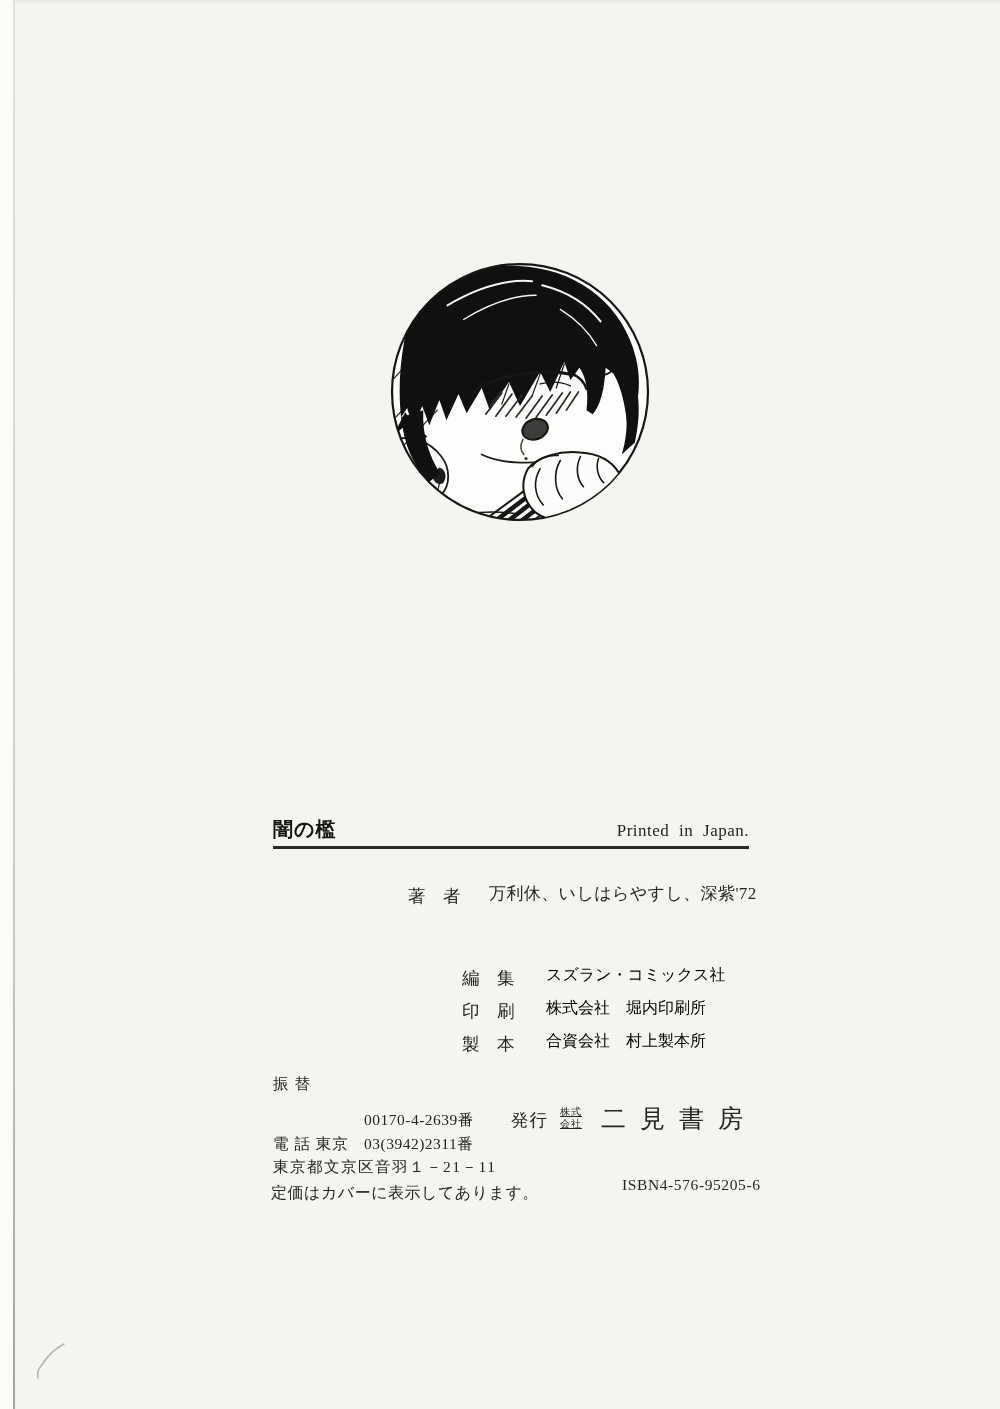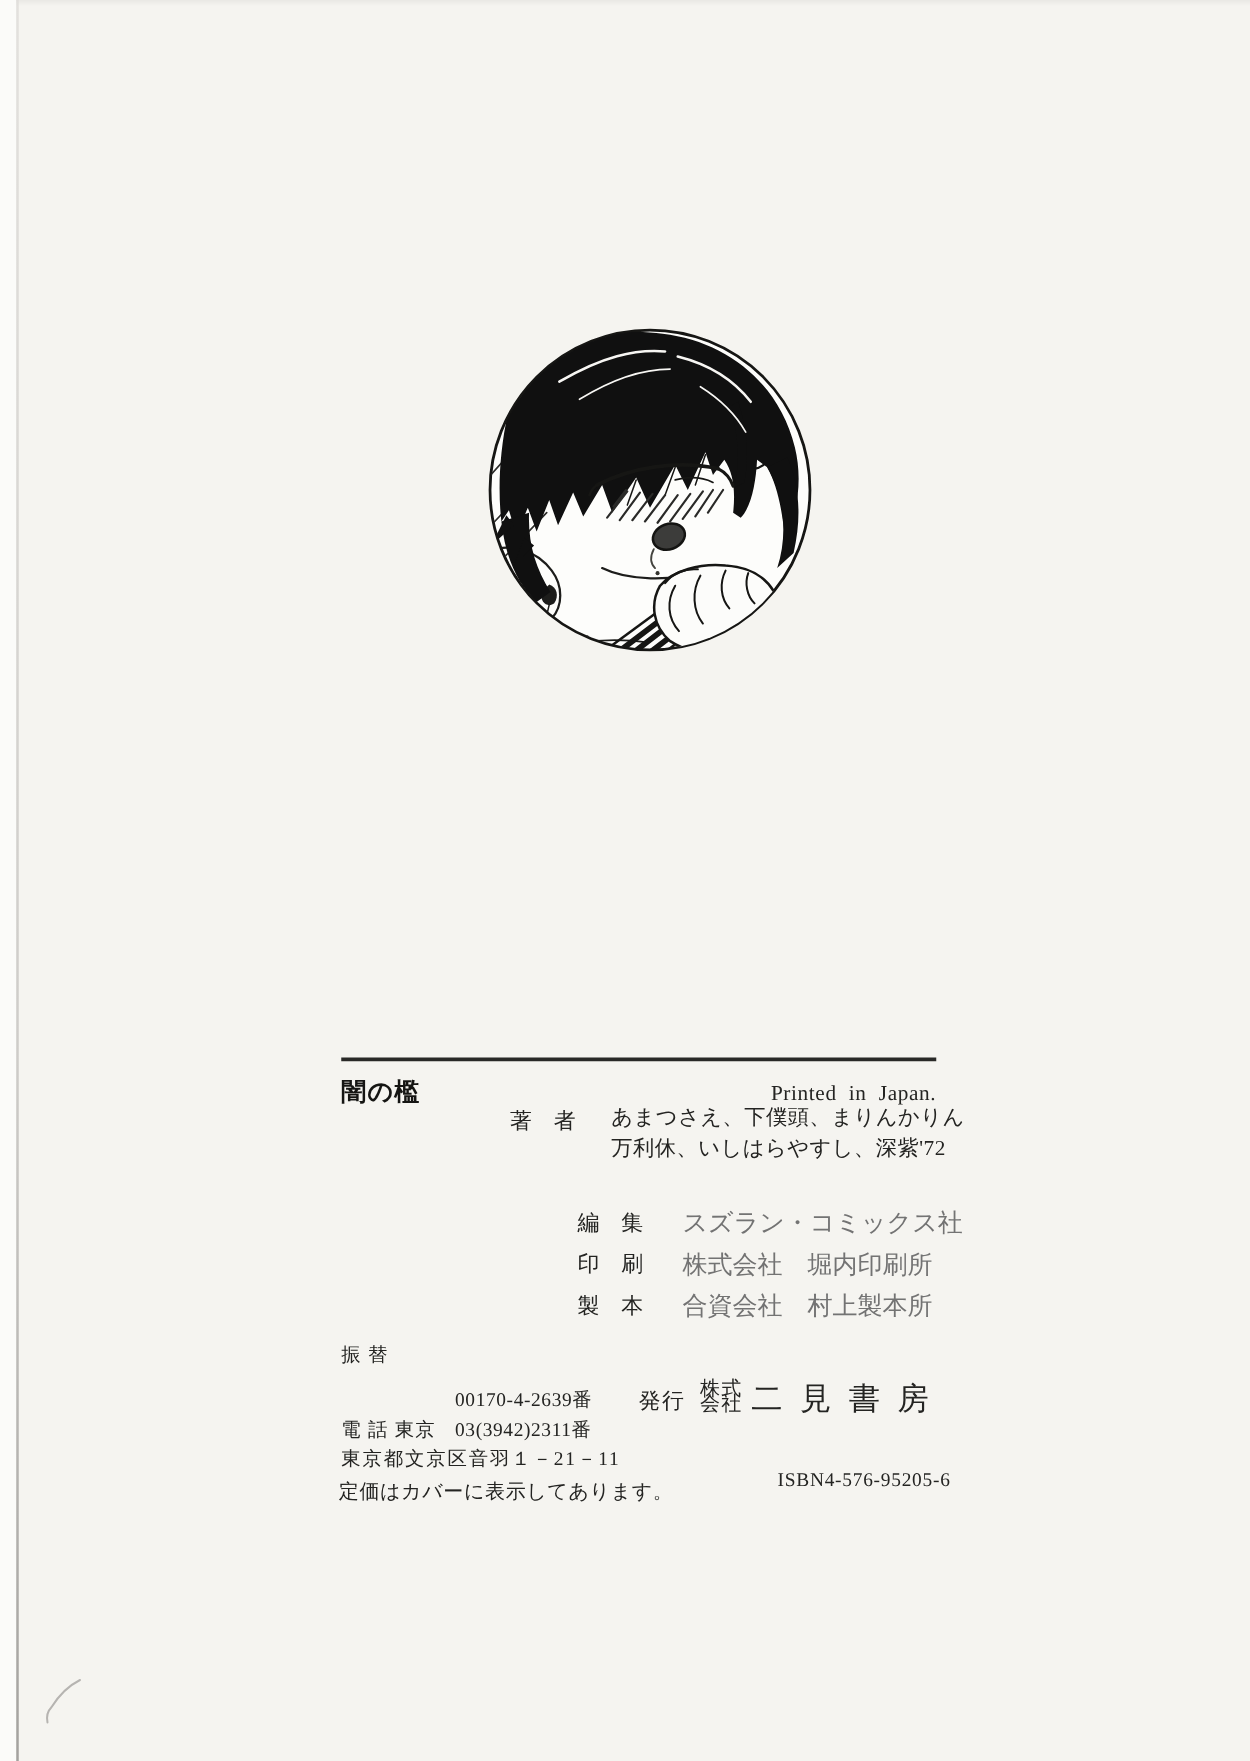--- a/index.html
+++ b/index.html
@@ -25,46 +25,46 @@
     position:absolute;left:13px;top:0;bottom:0;width:2px;
     background:linear-gradient(to bottom,#dedcd9 0%,#cfcdca 35%,#c4c2bf 60%,#8f8d8a 100%);
     opacity:.8;
   }
   .pencil-mark{position:absolute;left:34px;top:1340px;}
 
   .illustration{position:absolute;left:389px;top:261px;width:262px;height:262px;}
 
   .title-row{
     position:absolute;left:273px;top:816px;width:476px;
-    display:flex;justify-content:space-between;align-items:baseline;margin-top:44px;
+    display:flex;justify-content:space-between;align-items:baseline;
   }
   .book-title{
     font-family:"Liberation Sans","DejaVu Sans",sans-serif;
     font-weight:700;font-size:20px;letter-spacing:1px;color:#151513;
   }
   .printed-in{font-size:17px;letter-spacing:.5px;word-spacing:5px;color:#242422;}
   .title-rule{
     position:absolute;left:273px;top:846px;width:476px;height:3px;
     background:#292927;
   }
 
   .abs{position:absolute;white-space:nowrap;}
   .credit-label{font-size:17.5px;color:#242422;}
-  .credit-value{font-size:20px;color:#737373;}
+  .credit-value{font-size:16px;color:#000000;}
   .author-lines{position:absolute;left:489px;top:882px;font-size:17px;line-height:24.8px;letter-spacing:.4px;color:#242422;white-space:nowrap;}
 
   .contact-label{font-size:15.5px;letter-spacing:1px;color:#242422;}
   .contact-value{font-size:15.5px;letter-spacing:.5px;color:#242422;}
   .address-line{font-size:15.5px;letter-spacing:1.5px;color:#242422;}
   .price-note{font-size:16px;letter-spacing:.5px;color:#242422;}
 
   .publisher-label{font-size:17.5px;letter-spacing:1px;color:#242422;}
   .corp{
-    display:inline-block;font-size:16px;line-height:12px;
-    letter-spacing:1px;text-align:center;color:#242422;
+    display:inline-block;font-size:10px;line-height:12px;
+    letter-spacing:1px;text-align:center;color:#242422;text-decoration:underline;
   }
   .publisher-name{font-size:25px;letter-spacing:14px;color:#242422;}
   .isbn{font-size:15.5px;letter-spacing:.6px;color:#242422;}
 </style>
 </head>
 <body>
 
 <div class="page">
 
   <div class="edge-strip"></div>
@@ -180,21 +180,20 @@
   </div>
 
   <div class="title-row">
     <span class="book-title">闇の檻</span>
     <span class="printed-in">Printed in Japan.</span>
   </div>
   <div class="title-rule"></div>
 
   <div class="abs credit-label" style="left:408px;top:884px;">著　者</div>
   <div class="author-lines">
-    <div>あまつさえ、下僕頭、まりんかりん</div>
     <div>万利休、いしはらやすし、深紫'72</div>
   </div>
 
   <div class="abs credit-label" style="left:462px;top:966px;">編　集</div>
   <div class="abs credit-value" style="left:546px;top:965px;">スズラン・コミックス社</div>
 
   <div class="abs credit-label" style="left:462px;top:999px;">印　刷</div>
   <div class="abs credit-value" style="left:546px;top:998px;">株式会社　堀内印刷所</div>
 
   <div class="abs credit-label" style="left:462px;top:1032px;">製　本</div>

